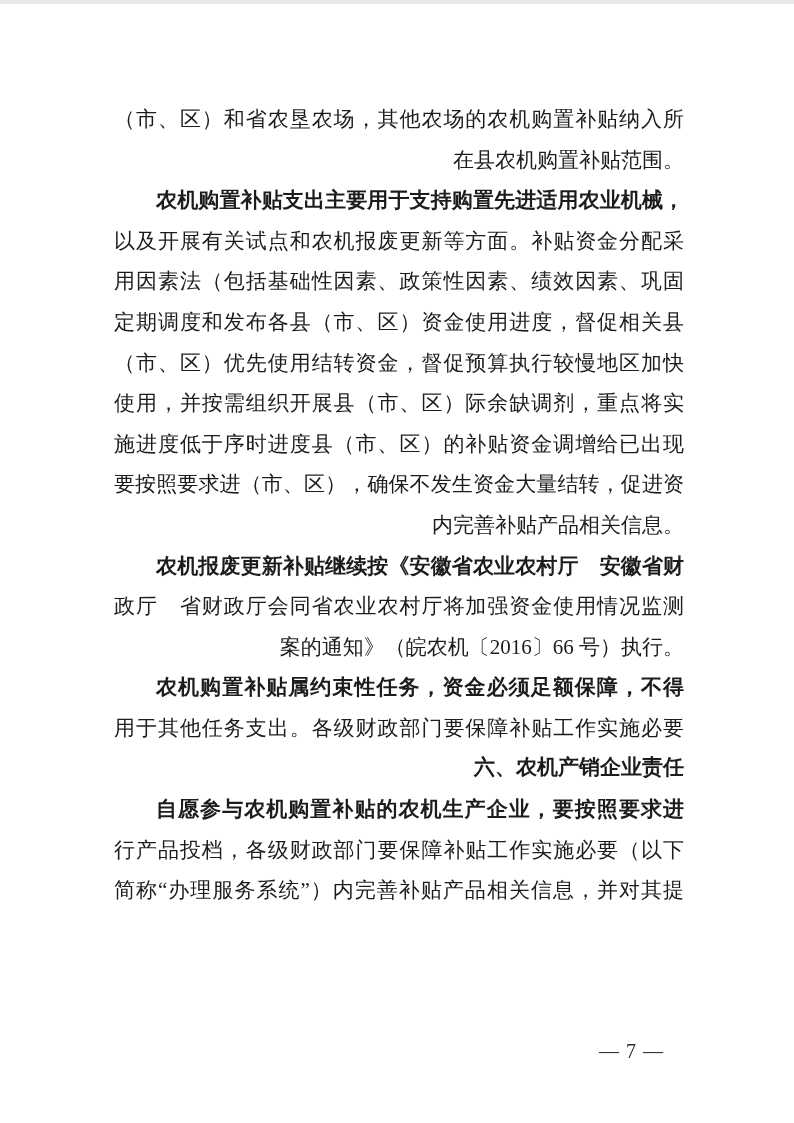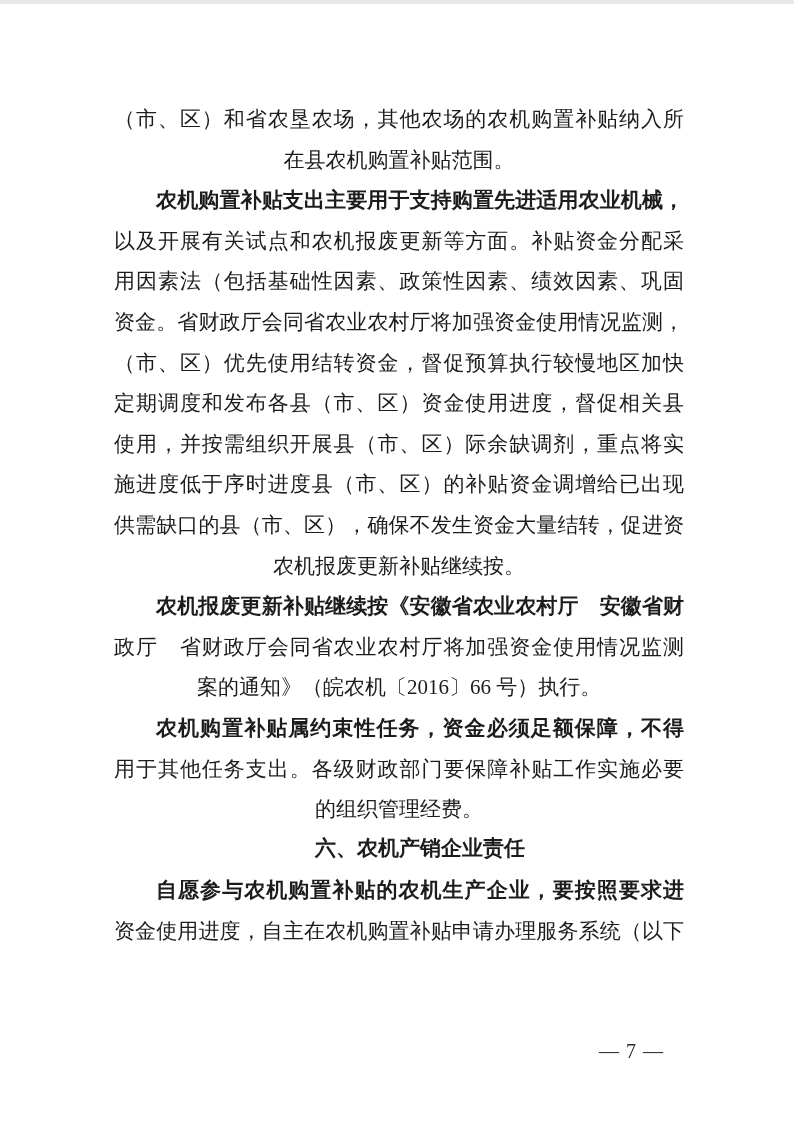--- a/index.html
+++ b/index.html
@@ -22,21 +22,21 @@
     position: absolute;
     left: 114px;
     top: 95px;
     width: 570px;
     font-size: 21px;
     line-height: 40.6px;
     letter-spacing: 0;
   }
   .line {
     white-space: nowrap;
-    text-align: center;
+    text-align: right;
   }
   .line.justify {
     white-space: normal;
     text-align: justify;
     text-align-last: justify;
     text-justify: inter-ideograph;
   }
   .line.indent {
     text-indent: 2em;
     font-weight: bold;
@@ -58,31 +58,30 @@
 </head>
 <body>
 
 <div class="page">
   <div class="doc-body" id="doc-body">
       <div class="line justify">（市、区）和省农垦农场，其他农场的农机购置补贴纳入所</div>
       <div class="line">在县农机购置补贴范围。</div>
       <div class="line justify indent">农机购置补贴支出主要用于支持购置先进适用农业机械，</div>
       <div class="line justify">以及开展有关试点和农机报废更新等方面。补贴资金分配采</div>
       <div class="line justify">用因素法（包括基础性因素、政策性因素、绩效因素、巩固</div>
-      <div class="line justify">资金。省财政厅会同省农业农村厅将加强资金使用情况监测，</div>
+      <div class="line justify">定期调度和发布各县（市、区）资金使用进度，督促相关县</div>
       <div class="line justify">（市、区）优先使用结转资金，督促预算执行较慢地区加快</div>
-      <div class="line justify">定期调度和发布各县（市、区）资金使用进度，督促相关县</div>
       <div class="line justify">使用，并按需组织开展县（市、区）际余缺调剂，重点将实</div>
       <div class="line justify">施进度低于序时进度县（市、区）的补贴资金调增给已出现</div>
-      <div class="line justify">供需缺口的县（市、区），确保不发生资金大量结转，促进资</div>
-      <div class="line">农机报废更新补贴继续按。</div>
+      <div class="line justify">要按照要求进（市、区），确保不发生资金大量结转，促进资</div>
+      <div class="line">内完善补贴产品相关信息。</div>
       <div class="line justify indent">农机报废更新补贴继续按《安徽省农业农村厅　安徽省财</div>
       <div class="line justify">政厅　省财政厅会同省农业农村厅将加强资金使用情况监测</div>
       <div class="line">案的通知》（皖农机〔2016〕66 号）执行。</div>
       <div class="line justify indent">农机购置补贴属约束性任务，资金必须足额保障，不得</div>
       <div class="line justify">用于其他任务支出。各级财政部门要保障补贴工作实施必要</div>
-      <div class="line">的组织管理经费。</div>
       <div class="line indent heading">六、农机产销企业责任</div>
       <div class="line justify indent">自愿参与农机购置补贴的农机生产企业，要按照要求进</div>
-      <div class="line justify">资金使用进度，自主在农机购置补贴申请办理服务系统（以下</div>
+      <div class="line justify">行产品投档，各级财政部门要保障补贴工作实施必要（以下</div>
+      <div class="line justify">简称“办理服务系统”）内完善补贴产品相关信息，并对其提</div>
     </div>
   <div class="page-footer">— 7 —</div>
 </div>
 
 </body></html>

